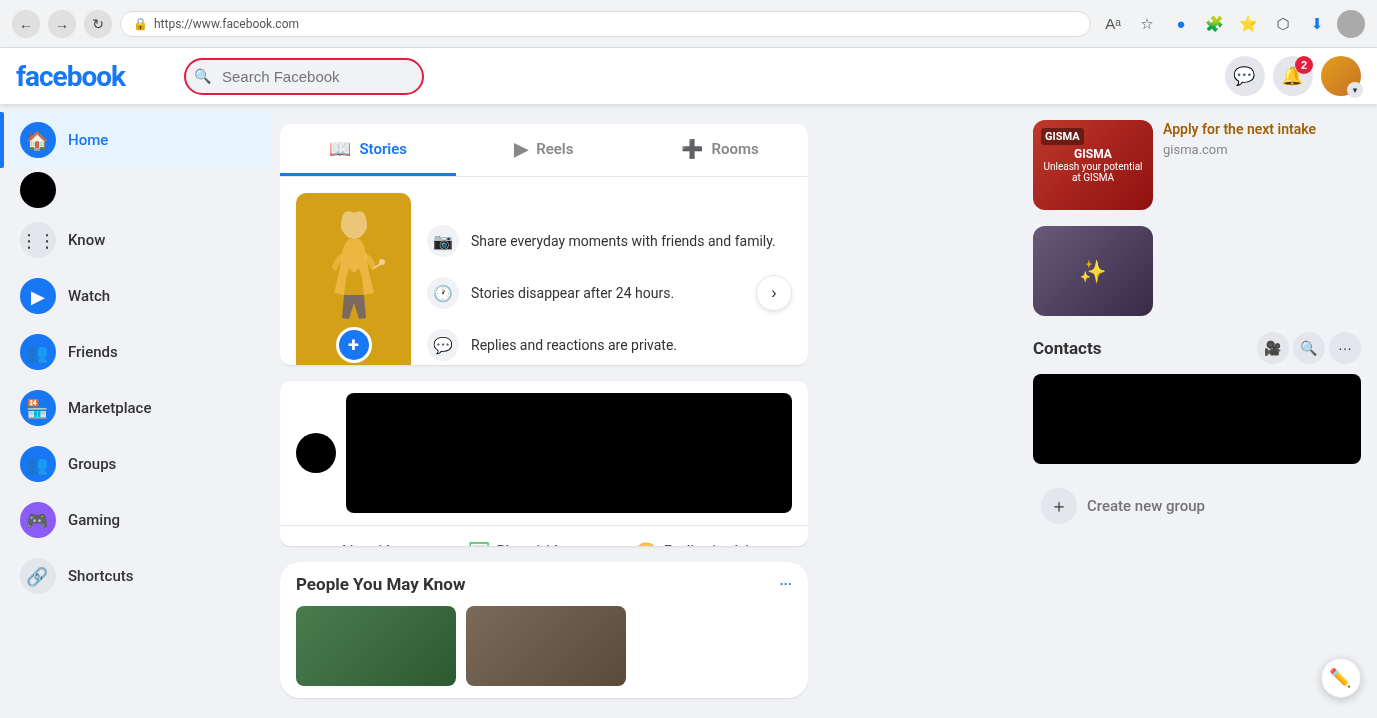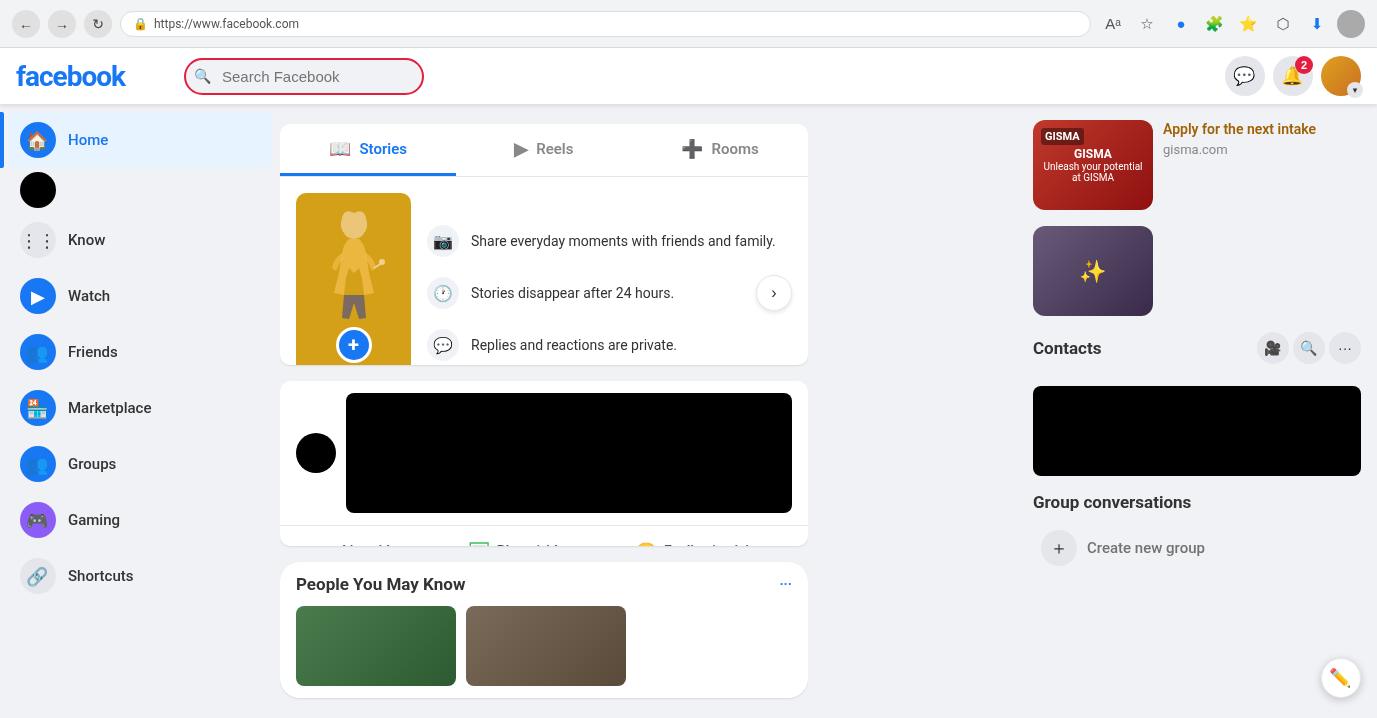--- a/index.html
+++ b/index.html
@@ -416,21 +416,21 @@
       background: rgba(0,0,0,0.4); padding: 2px 4px; border-radius: 3px;
     }
     .ad-thumb-2 { background: linear-gradient(135deg, #3a3a5a, #1a1a3a); }
     .ad-info { flex: 1; }
     .ad-title { font-size: 14px; font-weight: 600; color: #a16207; line-height: 1.3; }
     .ad-domain { font-size: 13px; color: #888; margin-top: 4px; }
 
     .contacts-section { margin-top: 16px; }
     .contacts-header {
       display: flex; align-items: center; justify-content: space-between;
-      margin-bottom: 22px;
+      margin-bottom: 10px;
     }
     .contacts-title { font-size: 17px; font-weight: 700; color: #333; }
     .contacts-icons { display: flex; gap: 4px; }
     .contact-icon-btn {
       width: 32px; height: 32px;
       border-radius: 50%;
       background: #e4e6eb;
       border: none; cursor: pointer;
       display: flex; align-items: center; justify-content: center;
       font-size: 14px; color: #333;
@@ -696,21 +696,20 @@
         <div class="contacts-icons">
           <button class="contact-icon-btn">🎥</button>
           <button class="contact-icon-btn">🔍</button>
           <button class="contact-icon-btn">···</button>
         </div>
       </div>
       <div class="contact-thumb"></div>
     </div>
 
     <div class="group-conv-section">
-      <div class="group-conv-title">Group conversations</div>
       <div class="create-group-btn">
         <div class="create-group-icon">＋</div>
         <span class="create-group-label">Create new group</span>
       </div>
     </div>
 
   </div>
 
 </div>
 

